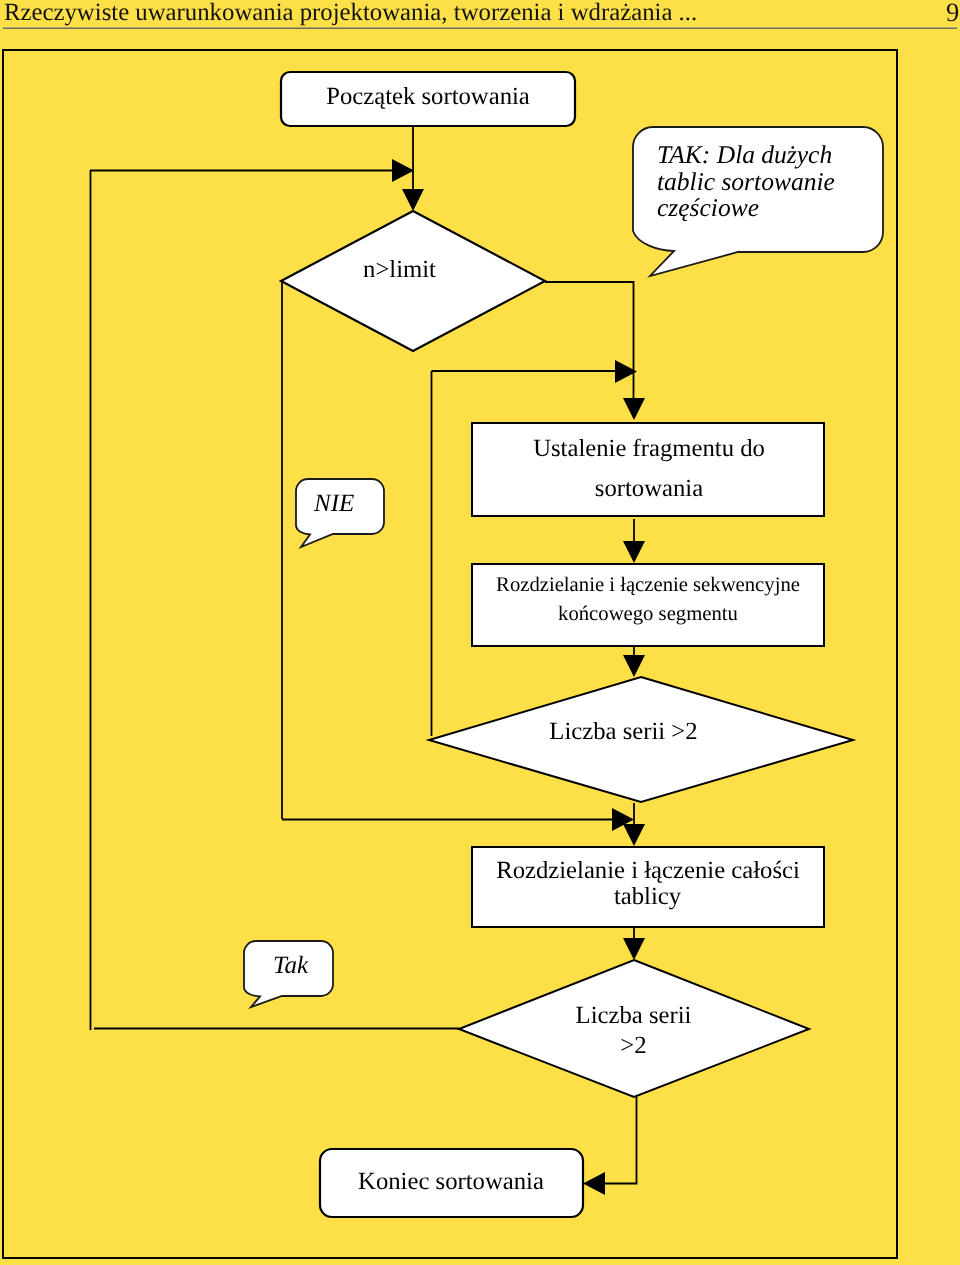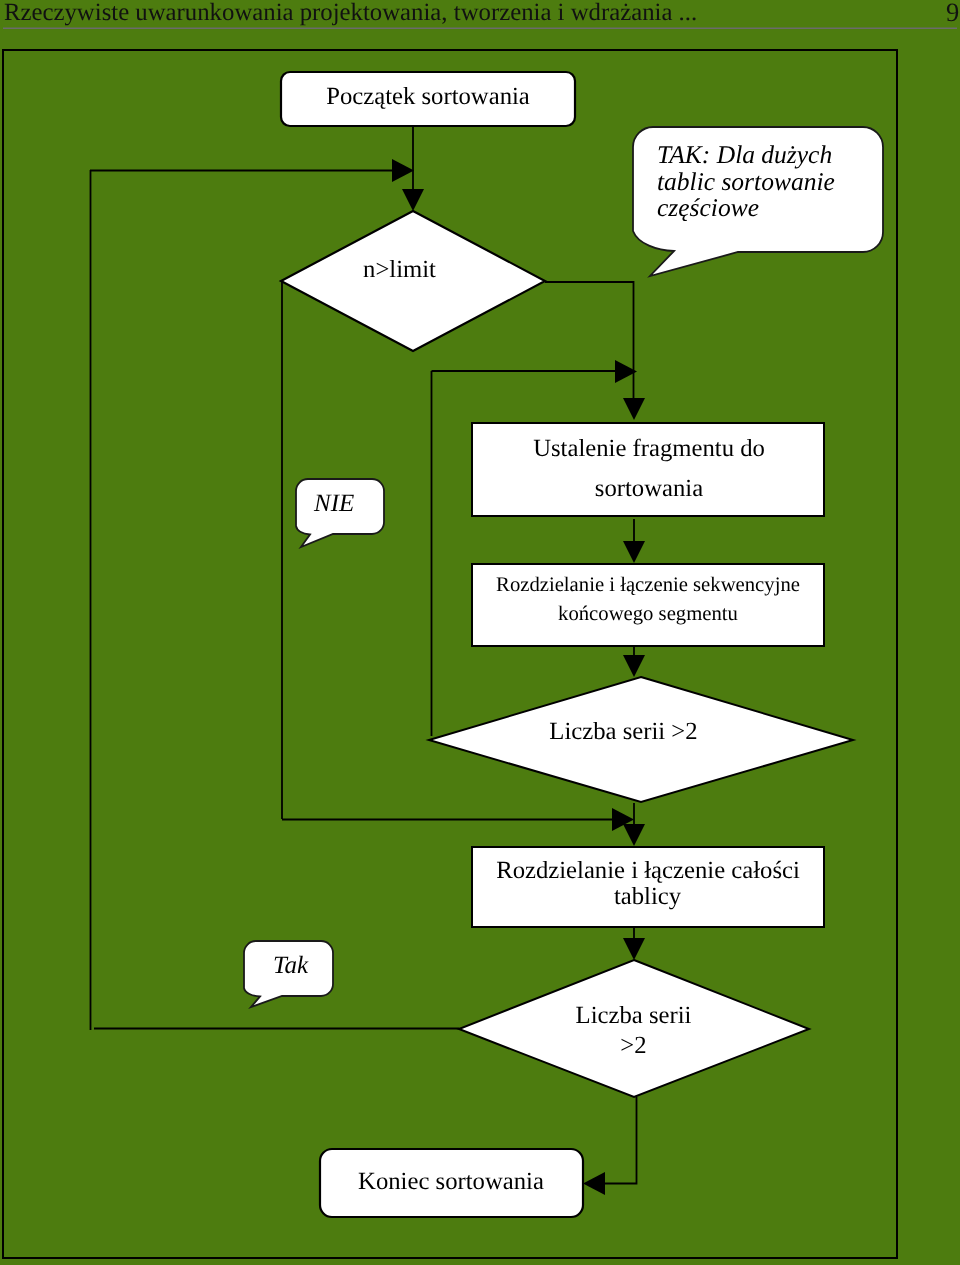--- a/index.html
+++ b/index.html
@@ -1,18 +1,18 @@
 <!DOCTYPE html>
 <html><head>
 <meta charset="utf-8">
 <title>Flowchart</title>
 <style>
   html,body{margin:0;padding:0;background:#ffffff;}
   body{width:960px;height:1265px;overflow:hidden;font-family:"Liberation Serif",serif;}
-  #page{position:relative;width:960px;height:1265px;background:#4d7c0f;}
+  #page{position:relative;width:960px;height:1265px;background:#fde047;}
   .hdr{position:absolute;left:0;top:0;width:960px;}
   .hdr-text{position:absolute;left:4px;top:-1px;font-size:24.78px;color:#111;white-space:nowrap;}
   .hdr-page{position:absolute;left:946px;top:-3px;font-size:26.5px;color:#111;}
   svg{position:absolute;left:0;top:0;}
   text{font-family:"Liberation Serif",serif;fill:#000;}
   *{-webkit-font-smoothing:antialiased;-moz-osx-font-smoothing:grayscale;text-rendering:geometricPrecision;}
   .hdr-text,.hdr-page{will-change:opacity;}
   svg text{will-change:opacity;}
 </style>
 </head>

